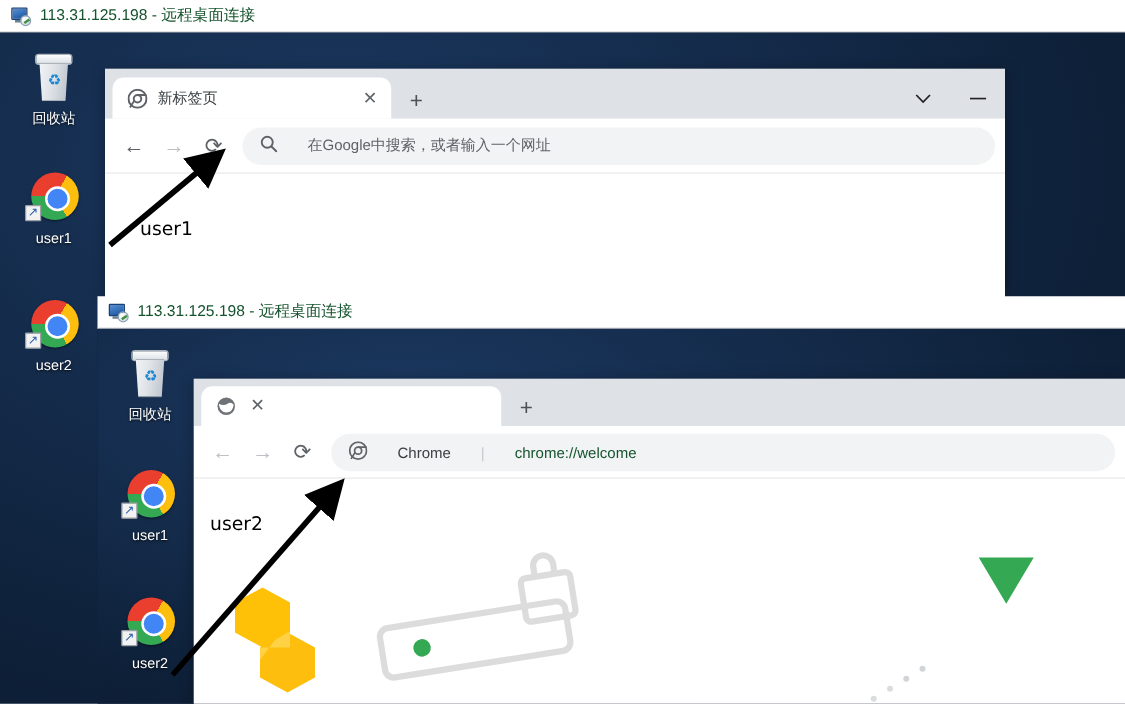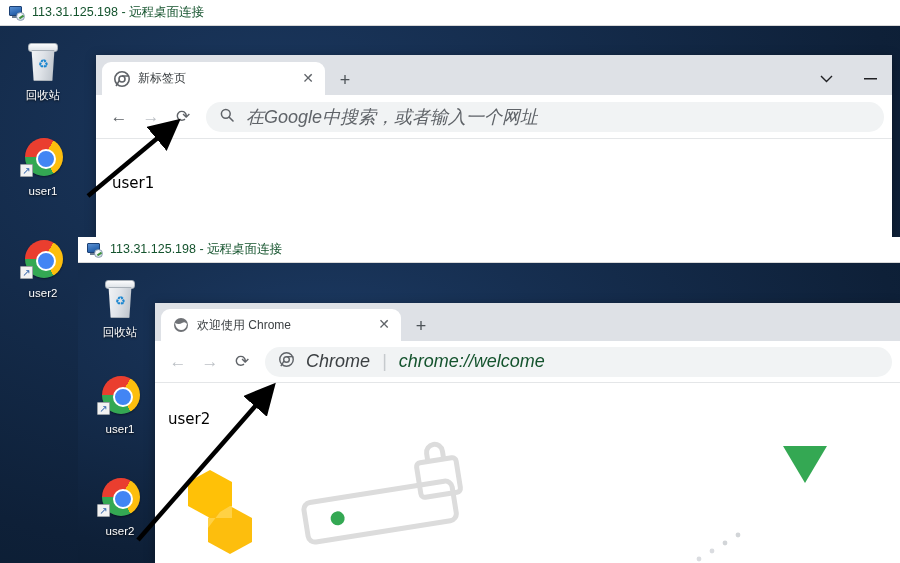--- a/index.html
+++ b/index.html
@@ -135,22 +135,22 @@
     gap: 2px; padding: 0 8px;
     border-bottom: 1px solid #e4e6e8;
   }
   .navbtn {
     width: 30px; height: 30px; display: flex; align-items: center; justify-content: center;
     border-radius: 50%; color: #5f6368; font-size: 17px; flex: none;
   }
   .navbtn.dim { color: #bdc1c6; }
   .omnibox {
     flex: 1; height: 30px; background: #f1f3f4; border-radius: 16px;
-    display: flex; align-items: center; gap: 12px; padding: 0 14px;
-    font-size: 18px; color: #5f6368; min-width: 0; margin-left: 6px; font-style: italic;
+    display: flex; align-items: center; gap: 24px; padding: 0 14px;
+    font-size: 12px; color: #5f6368; min-width: 0; margin-left: 6px;
   }
   .omnibox .ob-text { overflow: hidden; text-overflow: ellipsis; white-space: nowrap; }
   .ob-chip { color: #3c4043; }
   .ob-sep { color: #c6cacd; }
   .ob-url { color: #14532d; }
 
   .page { position: absolute; left: 0; right: 0; background: #ffffff; overflow: hidden; }
 
   
   .annot-label {
@@ -199,21 +199,21 @@
 
     <div class="dicon" style="left:6px;top:212px;">
       <span class="glyph">
         <span class="chrome-logo"></span>
         <span class="shortcut-arrow">↗</span>
       </span>
       <span class="lbl">user2</span>
     </div>
   </div>
 
-  <div class="chrome-win" style="left:96px;top:55px;width:796px;height:183px;">
+  <div class="chrome-win" style="left:84px;top:55px;width:720px;height:183px;">
 
     <div class="tabstrip" style="height:40px;">
       <div class="tab" style="width:223px;margin-left:6px;">
         <span class="favicon">
           <svg viewBox="0 0 16 16" width="16" height="16">
             <circle cx="8" cy="8" r="7.2" fill="none" stroke="#5f6368" stroke-width="1.6"></circle>
             <circle cx="8" cy="8" r="3" fill="none" stroke="#5f6368" stroke-width="1.6"></circle>
             <path d="M8 5 L15 5" stroke="#5f6368" stroke-width="1.5"></path>
             <path d="M5.4 9.5 L2 15" stroke="#5f6368" stroke-width="1.5"></path>
           </svg>
@@ -296,21 +296,20 @@
   <div class="chrome-win" style="left:155px;top:303px;width:745px;height:260px;">
 
     <div class="tabstrip" style="height:38px;">
       <div class="tab" style="width:240px;margin-left:6px;height:32px;">
         <span class="favicon">
           <svg viewBox="0 0 16 16" width="16" height="16">
             <circle cx="8" cy="8" r="7" fill="#6f7276"></circle>
             <path d="M2 6 q4 2 7 0 q3 -2 5 1 q-1 6 -6 6 q-5 0 -6 -7z" fill="#ffffff"></path>
           </svg>
         </span>
-        <span class="title">欢迎使用 Chrome</span>
         <span class="tab-close">✕</span>
       </div>
       <div class="newtab">+</div>
     </div>
 
     <div class="toolbar" style="top:38px;height:42px;">
       <div class="navbtn dim">←</div>
       <div class="navbtn dim">→</div>
       <div class="navbtn">⟳</div>
       <div class="omnibox">

